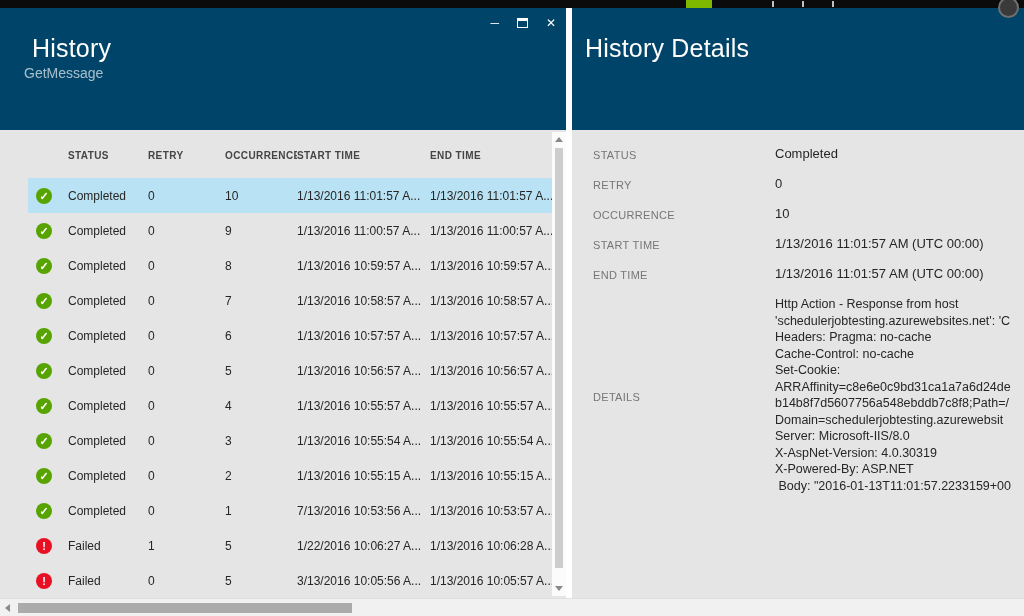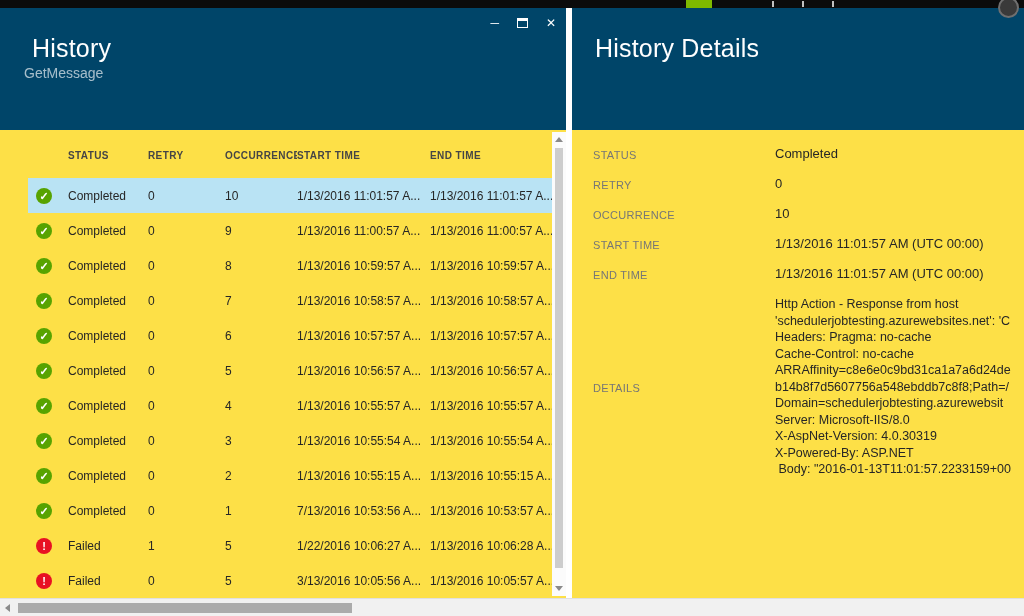--- a/index.html
+++ b/index.html
@@ -18,28 +18,28 @@
   .sep1 { left:772px; } .sep2 { left:802px; } .sep3 { left:832px; }
   .top-avatar { position:absolute; right:5px; top:-3px; width:21px; height:21px; border-radius:50%; background:#3a3a3a; border:2px solid #6f6f6f; }
 
   
   .blade { position:absolute; top:8px; height:590px; background:#fff; }
   .blade-left  { left:0;   width:566px; }
   .blade-right { left:572px; width:452px; }
   .blade-header { height:122px; background:var(--header,#004569); position:relative; color:#fff; }
   .blade-title { position:absolute; top:26px; font-size:25px; font-weight:300; letter-spacing:.2px; }
   .blade-left  .blade-title { left:32px; }
-  .blade-right .blade-title { left:23px; }
+  .blade-right .blade-title { left:13px; }
   .blade-sub { position:absolute; left:24px; top:57px; font-size:14px; color:rgba(255,255,255,.65); }
 
   .blade-controls { position:absolute; top:6px; right:10px; display:flex; gap:18px; align-items:center; height:18px; }
   .ctrl { color:#fff; font-size:12px; line-height:14px; cursor:pointer; display:flex; align-items:center; }
   .max-box { display:inline-block; width:11px; height:10px; border:1px solid #fff; border-top-width:3px; }
 
-  .blade-body { position:relative; height:468px; background:#fde047; overflow:hidden; }
+  .blade-body { position:relative; height:468px; background:#e5e5e5; overflow:hidden; }
 
   
   .table { padding-top:20px; }
   .thead { display:grid; grid-template-columns:80px 77px 72px 133px 1fr; margin-left:68px; height:28px; align-items:start; }
   .hcell { font-size:10px; font-weight:bold; color:#454545; letter-spacing:.4px; white-space:nowrap; overflow:hidden; }
   .trow { display:grid; grid-template-columns:40px 80px 77px 72px 133px 1fr; margin-left:28px; height:35px; align-items:center; cursor:pointer; }
   .trow.selected { background:var(--selected-row,#b9e3f4); }
   .cell { font-size:12px; color:#262626; white-space:nowrap; overflow:hidden; }
   .icon-cell { display:flex; justify-content:flex-start; padding-left:8px; }
   .status-icon { width:16px; height:16px; border-radius:50%; color:#fff; font-size:11px; line-height:16px; text-align:center; font-weight:bold; }
@@ -260,20 +260,21 @@
     <span class="field-value">1/13/2016 11:01:57 AM (UTC 00:00)</span>
   </div>
       </div>
     <div class="details-row">
       <span class="field-label">DETAILS</span>
       <div class="dlines" id="details-lines">
           <div class="dline">Http Action - Response from host</div>
           <div class="dline">'schedulerjobtesting.azurewebsites.net': 'C</div>
           <div class="dline">Headers: Pragma: no-cache</div>
           <div class="dline">Cache-Control: no-cache</div>
+          <div class="dline">Set-Cookie:</div>
           <div class="dline">ARRAffinity=c8e6e0c9bd31ca1a7a6d24de</div>
           <div class="dline">b14b8f7d5607756a548ebddb7c8f8;Path=/</div>
           <div class="dline">Domain=schedulerjobtesting.azurewebsit</div>
           <div class="dline">Server: Microsoft-IIS/8.0</div>
           <div class="dline">X-AspNet-Version: 4.0.30319</div>
           <div class="dline">X-Powered-By: ASP.NET</div>
           <div class="dline"> Body: "2016-01-13T11:01:57.2233159+00</div>
         </div>
     </div>
   </div>

